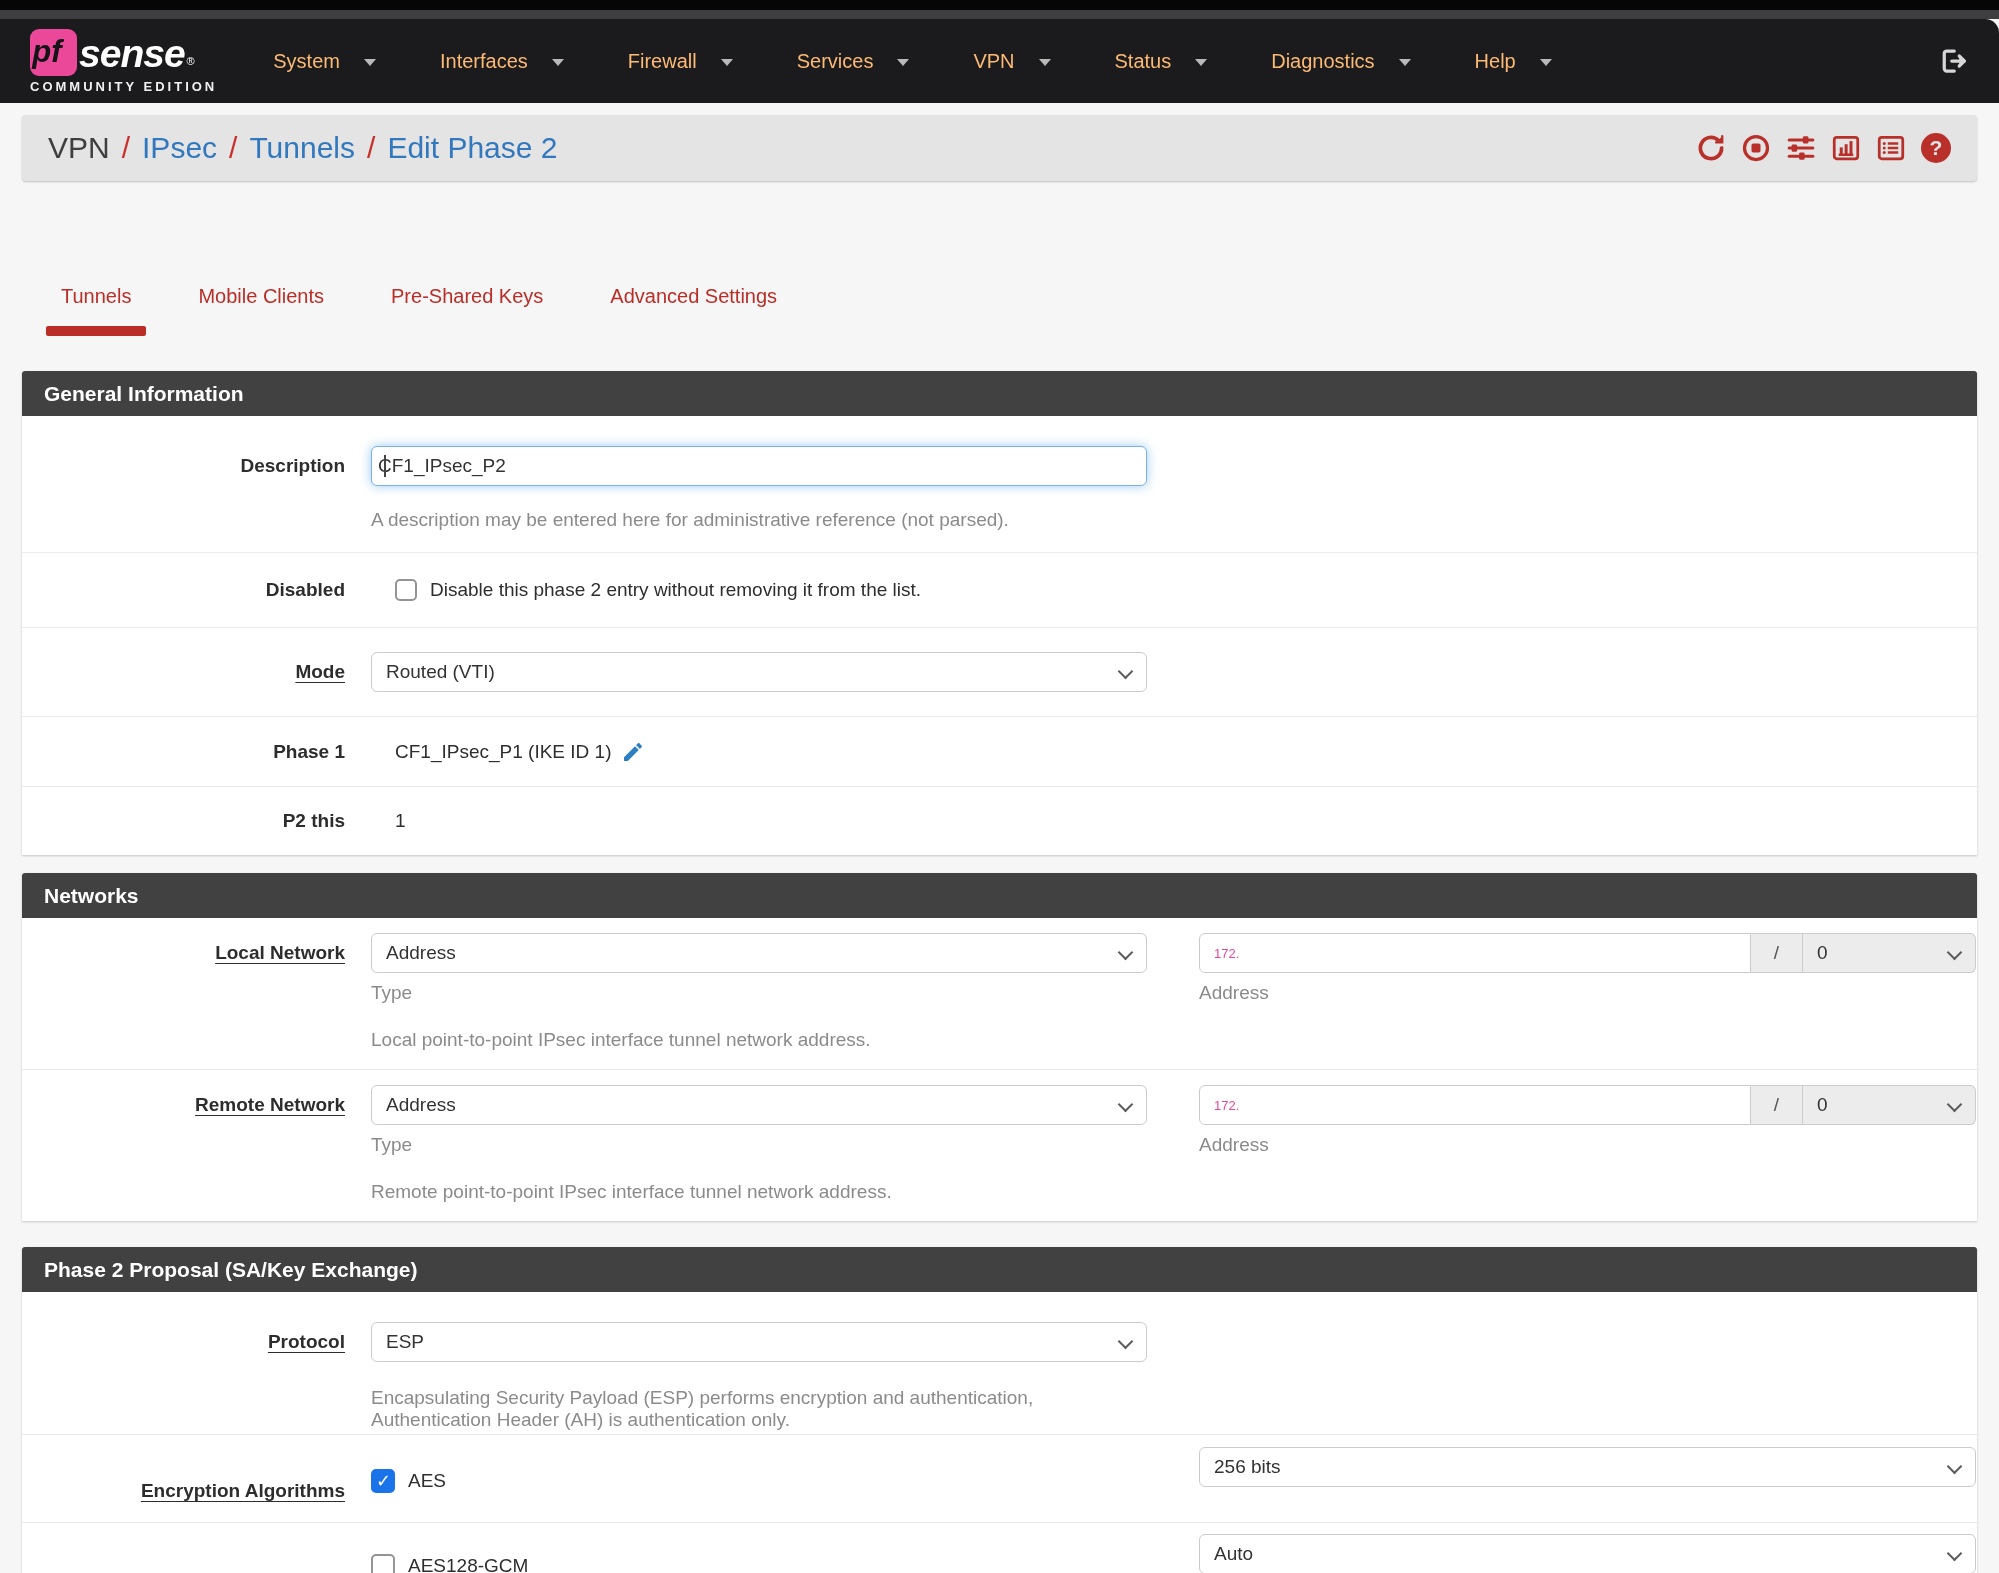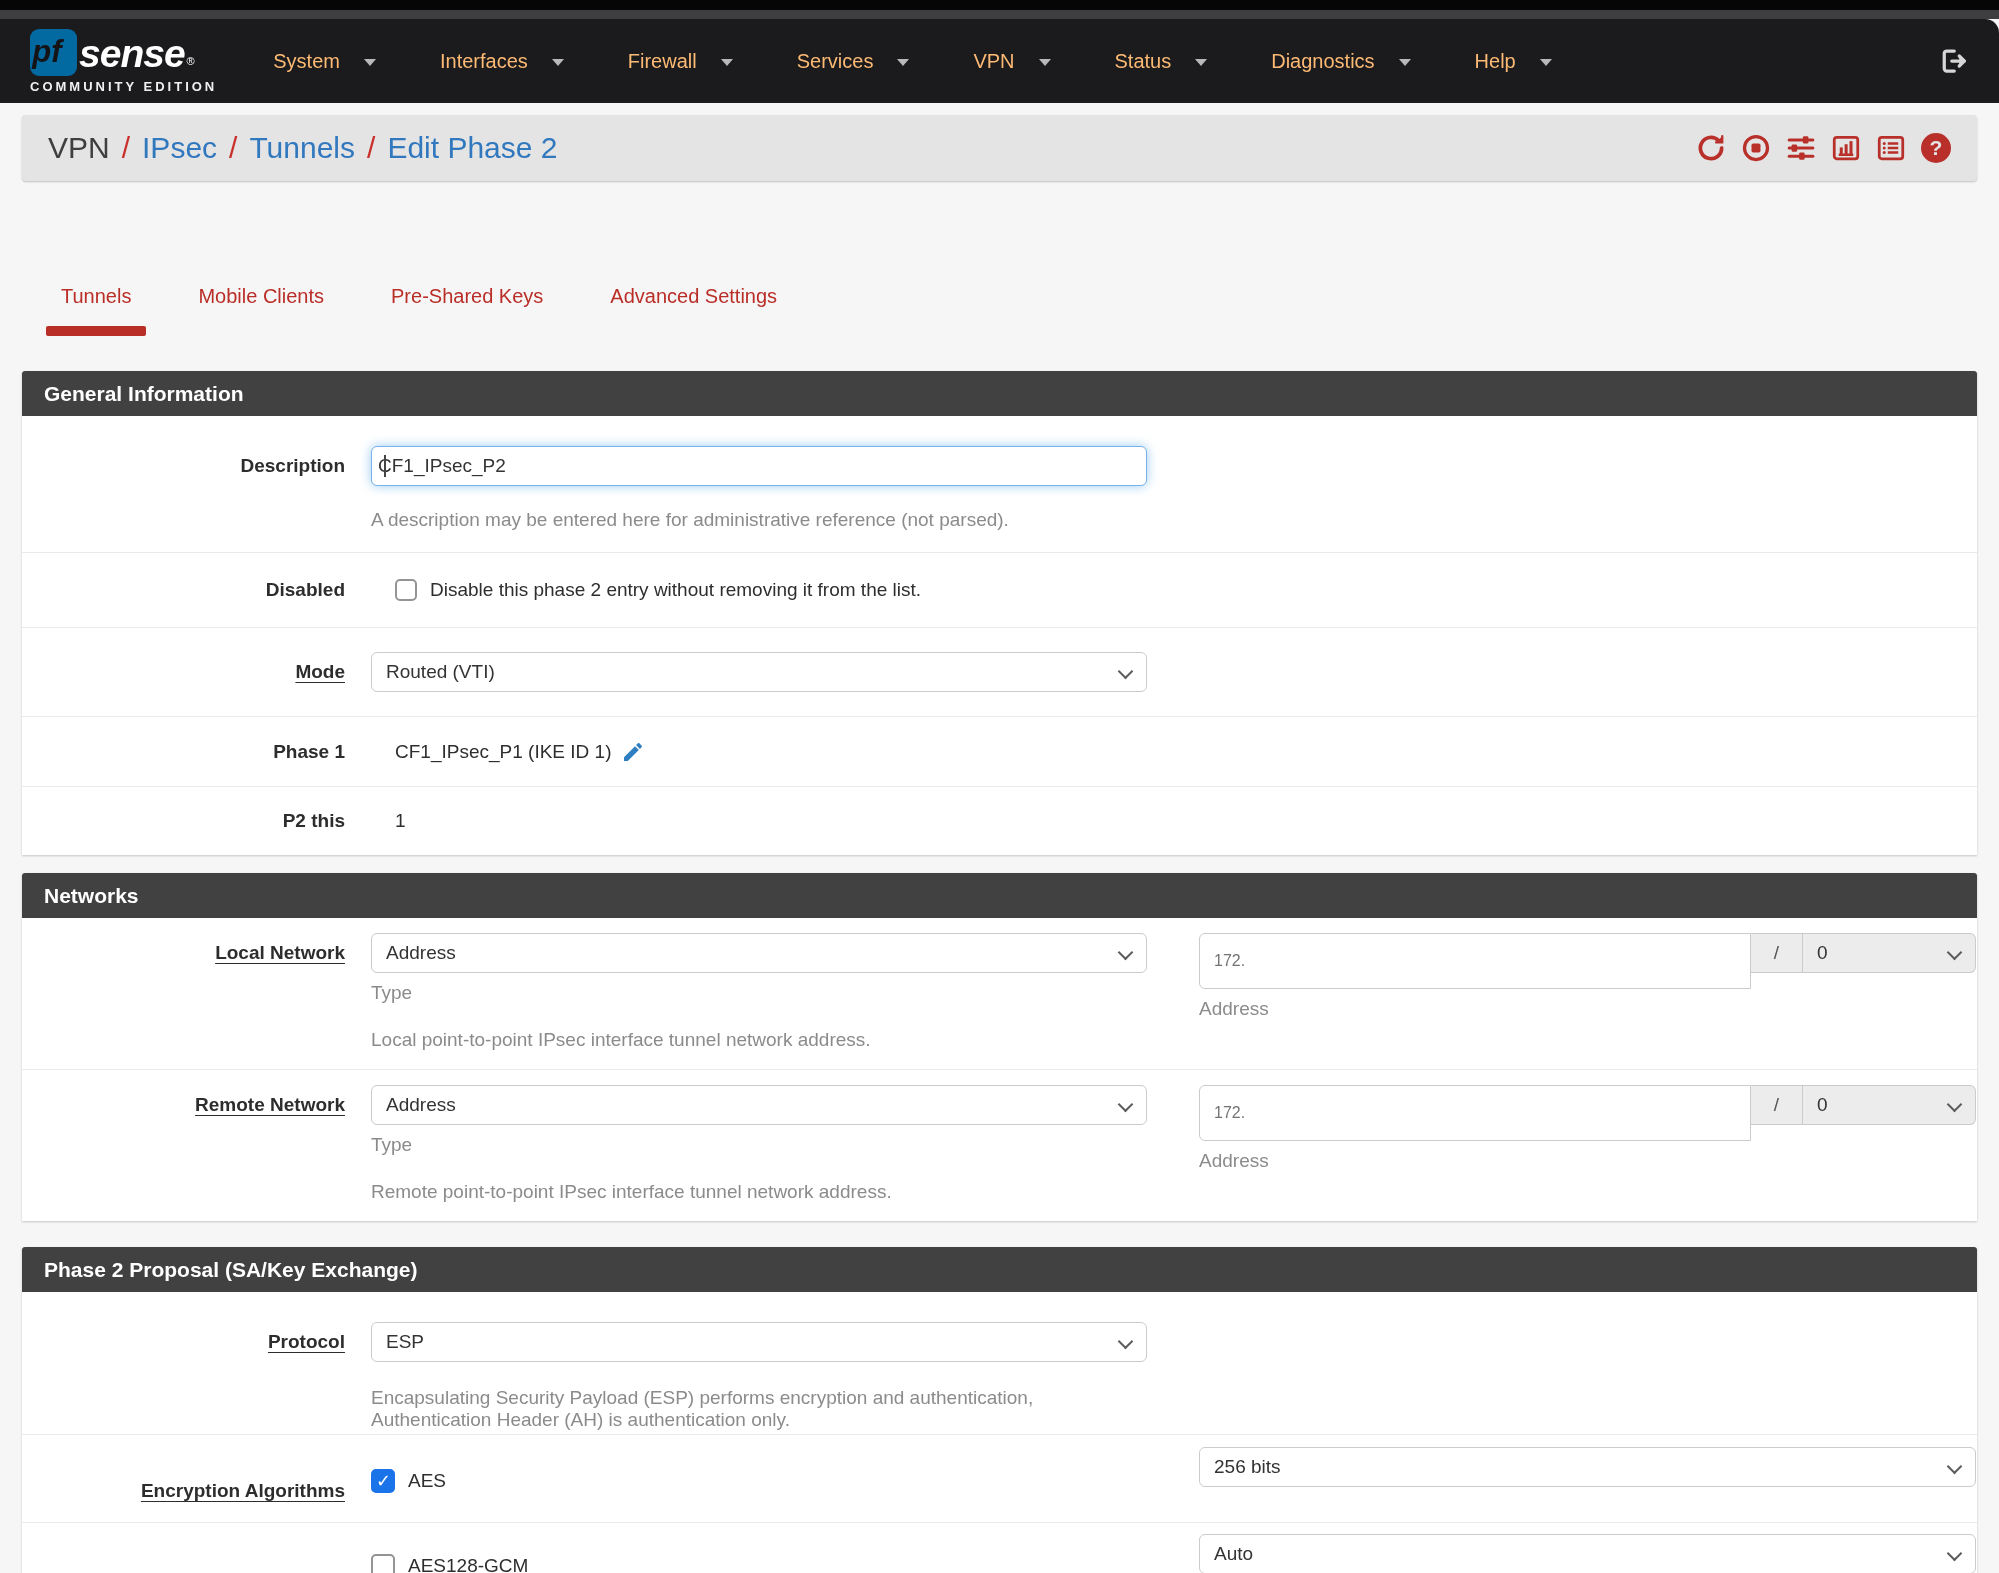--- a/index.html
+++ b/index.html
@@ -6,21 +6,21 @@
   html,body { width:1999px; height:1573px; overflow:hidden; }
   body { font-family:"Liberation Sans","DejaVu Sans",sans-serif; background:#f6f6f6; }
 
   
   .strip1 { height:10px; background:#060606; }
   .strip2 { height:9px;  background:#3e3e40; }
   .navbar { height:84px; background:#1b1b1d; display:flex; align-items:center; padding:0 30px;
             border-top-right-radius:14px; }
   .brand  { display:flex; flex-direction:column; margin-right:44px; }
   .brand-row { display:flex; align-items:flex-end; }
-  .pfbox  { width:47px; height:47px; background:#0369a1; border-radius:9px; color:#141416;
+  .pfbox  { width:47px; height:47px; background:#ec4899; border-radius:9px; color:#141416;
             font-style:italic; font-weight:800; font-size:31px; display:flex; align-items:center;
             justify-content:center; padding-right:13px; }
   .sense  { color:#fff; font-style:italic; font-weight:800; font-size:39px; letter-spacing:-1px;
             line-height:44px; margin-left:2px; }
   .reg    { color:#fff; font-size:11px; margin-left:2px; line-height:30px; }
   .brand-sub { color:#f0f0f0; font-size:13px; font-weight:bold; letter-spacing:3px; margin-top:3px; }
   .nav-items { display:flex; list-style:none; gap:64px; margin-left:12px; }
   .nav-items li { display:flex; align-items:center; gap:24px; color:#fdba74; font-size:20px; cursor:pointer; }
   .caret { width:0; height:0; border-left:6px solid transparent; border-right:6px solid transparent;
            border-top:7px solid #b9b9b9; display:inline-block; margin-top:3px; }
@@ -87,22 +87,22 @@
          cursor:pointer; }
   .sel .chev { position:absolute; right:15px; top:13px; width:11px; height:11px;
          border-left:2px solid #5c5c5c; border-bottom:2px solid #5c5c5c; transform:rotate(-45deg); }
   .w-full { width:100%; }
 
   .caption { color:#8b8b8b; font-size:19px; margin-top:9px; }
   .helptext { color:#8b8b8b; font-size:19px; margin-top:25px; }
   .helptext.tight { margin-top:23px; }
 
   .igroup { display:flex; width:777px; }
-  .ig-input { flex:1; height:56px; border:1px solid #cbcbcb; border-radius:6px 0 0 6px;
-              font-size:16px; color:#737373; padding:0 14px; outline:none;
+  .ig-input { flex:1; height:40px; border:1px solid #cbcbcb; border-radius:6px 0 0 6px;
+              font-size:13px; color:#ec4899; padding:0 14px; outline:none;
               font-family:"Liberation Sans","DejaVu Sans",sans-serif; }
   .ig-addon { width:52px; height:40px; background:#ececec; border:1px solid #cbcbcb; border-left:0;
               display:flex; align-items:center; justify-content:center; color:#555; font-size:19px; }
   .sel.gray { background:#ececec; }
   .sel.nolb { border-left:0; border-radius:0 6px 6px 0; }
 
   .cbrow { display:flex; align-items:center; gap:13px; }
   .cb { width:22px; height:22px; border:2px solid #949494; border-radius:5px; background:#fff;
         flex:0 0 auto; cursor:pointer; position:relative; }
   .cb.big { width:24px; height:24px; }

